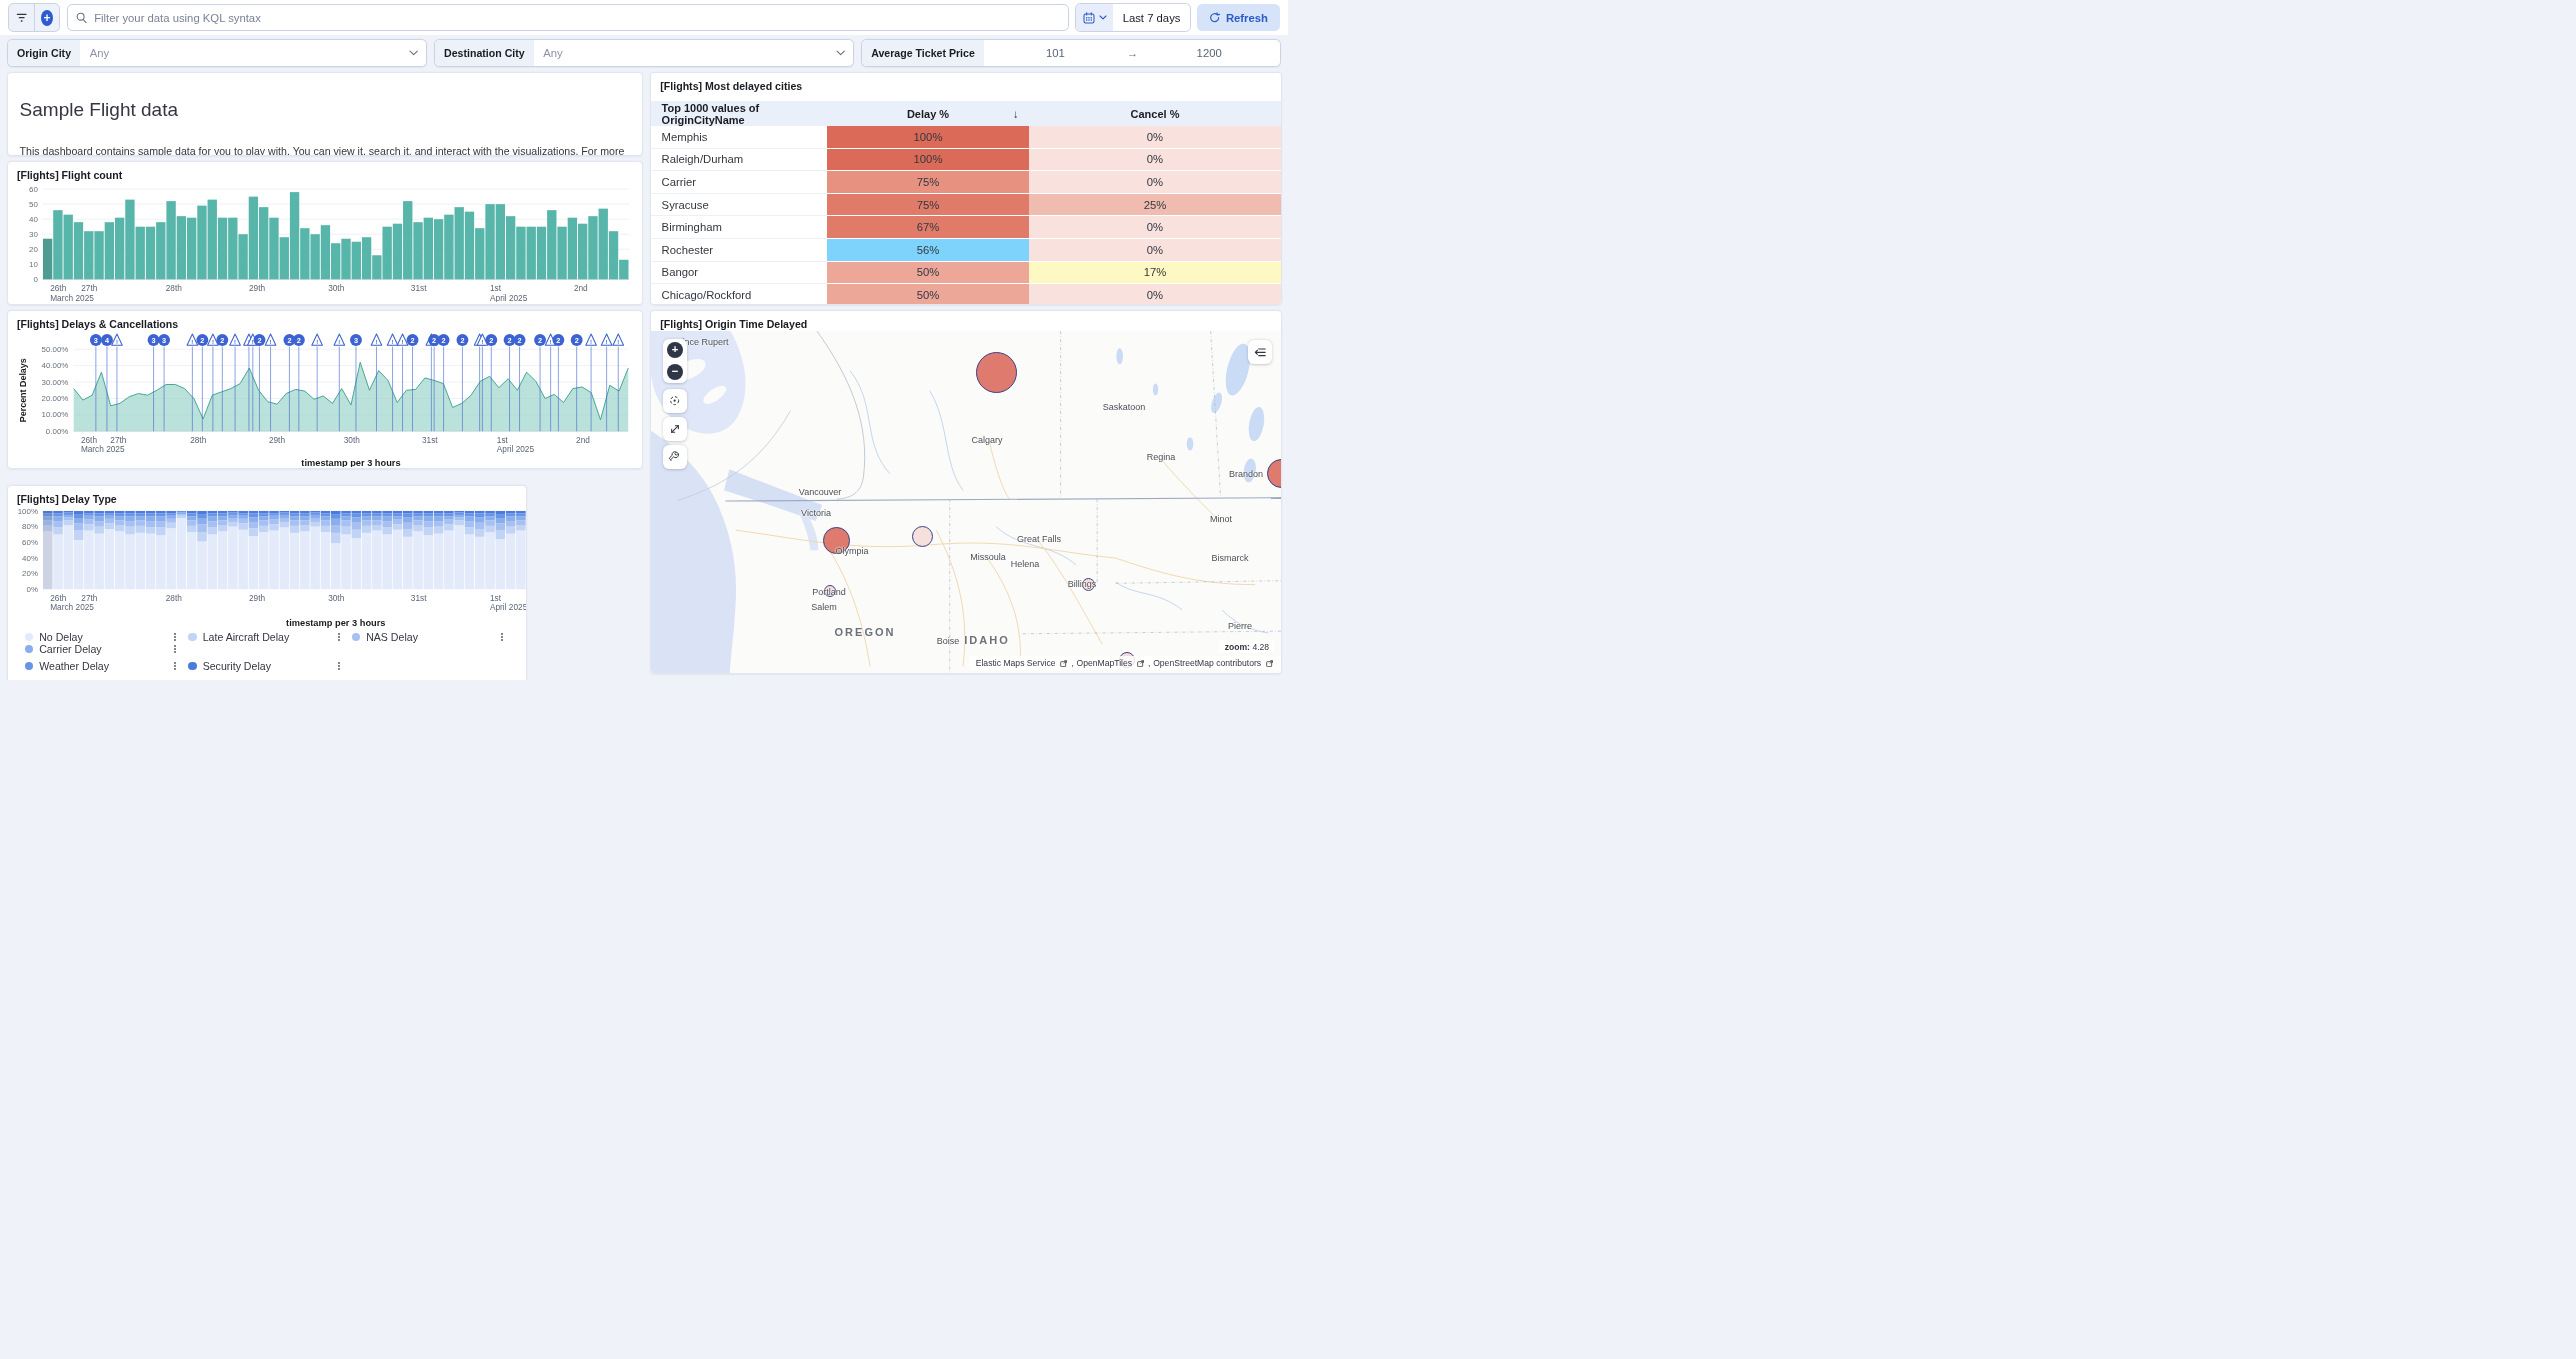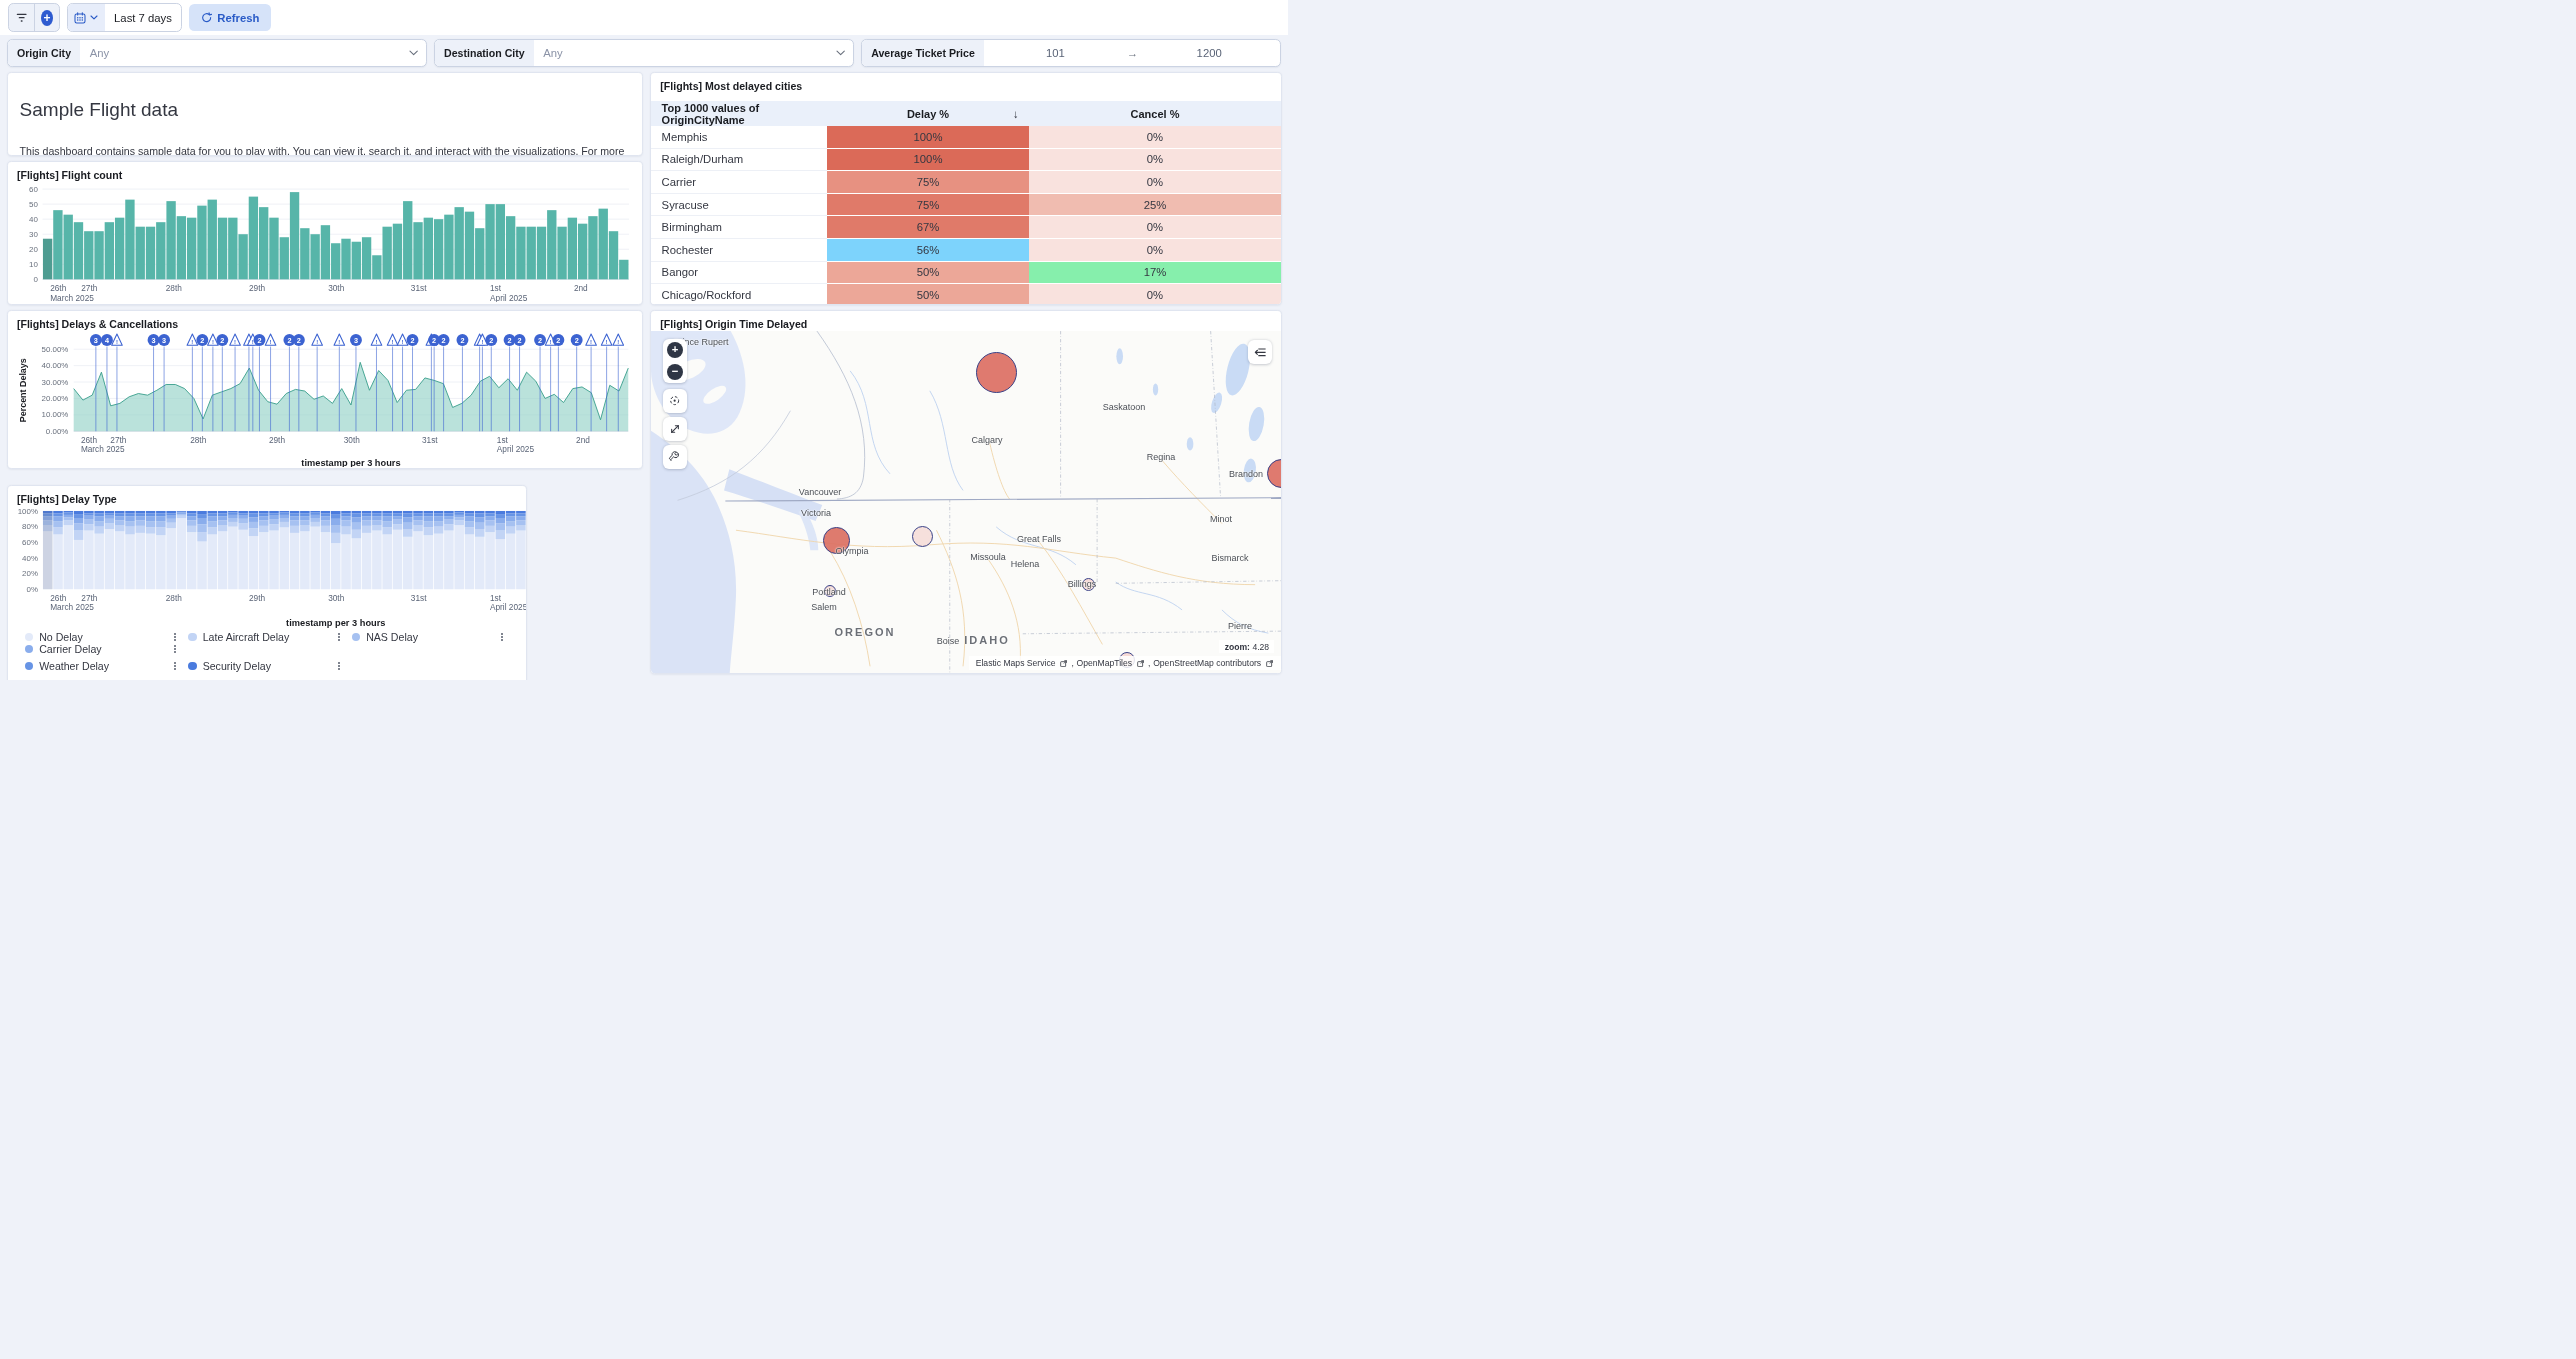--- a/index.html
+++ b/index.html
@@ -77,20 +77,27 @@
         <svg width="12" height="9.3" viewBox="0 0 18 14">
           <rect x="1" y="1" width="15" height="2" rx="1" fill="#343741"></rect>
           <rect x="4" y="6" width="9" height="2" rx="1" fill="#343741"></rect>
           <rect x="7" y="11" width="3" height="2" rx="1" fill="#343741"></rect>
         </svg>
       </button>
       <button>
         <span class="pluscircle">+</span>
       </button>
     </div>
+    <div class="search">
+      <svg width="11.3" height="11.3" viewBox="0 0 17 17">
+        <circle cx="7" cy="7" r="5.2" fill="none" stroke="#69707D" stroke-width="1.6"></circle>
+        <line x1="11" y1="11.6" x2="15.2" y2="16" stroke="#69707D" stroke-width="1.6" stroke-linecap="round"></line>
+      </svg>
+      <input type="text" placeholder="Filter your data using KQL syntax" style="">
+    </div>
     <div class="datepicker">
       <span class="dp-left">
         <svg width="12" height="12" viewBox="0 0 18 18">
           <rect x="1.5" y="3" width="15" height="13.5" rx="2.5" fill="none" stroke="#2A5BC7" stroke-width="1.6"></rect>
           <line x1="5.5" y1="1" x2="5.5" y2="4.5" stroke="#2A5BC7" stroke-width="1.6" stroke-linecap="round"></line>
           <line x1="12.5" y1="1" x2="12.5" y2="4.5" stroke="#2A5BC7" stroke-width="1.6" stroke-linecap="round"></line>
           <g fill="#2A5BC7">
               <rect x="4.6" y="7.6" width="2" height="2" rx=".5"></rect>
               <rect x="8" y="7.6" width="2" height="2" rx=".5"></rect>
               <rect x="11.4" y="7.6" width="2" height="2" rx=".5"></rect>
@@ -184,21 +191,21 @@
             <div class="tc val" style="background:#F9E2DE">0%</div>
           </div>
           <div class="trow">
             <div class="tc city">Rochester</div>
             <div class="tc val" style="background:#7dd3fc">56%</div>
             <div class="tc val" style="background:#F9E2DE">0%</div>
           </div>
           <div class="trow">
             <div class="tc city">Bangor</div>
             <div class="tc val" style="background:#ECA798">50%</div>
-            <div class="tc val" style="background:#86efac">17%</div>
+            <div class="tc val" style="background:#fef9c3">17%</div>
           </div>
           <div class="trow">
             <div class="tc city">Chicago/Rockford</div>
             <div class="tc val" style="background:#ECA798">50%</div>
             <div class="tc val" style="background:#F9E2DE">0%</div>
           </div>
         </div>
     </div>
   </section>
 

